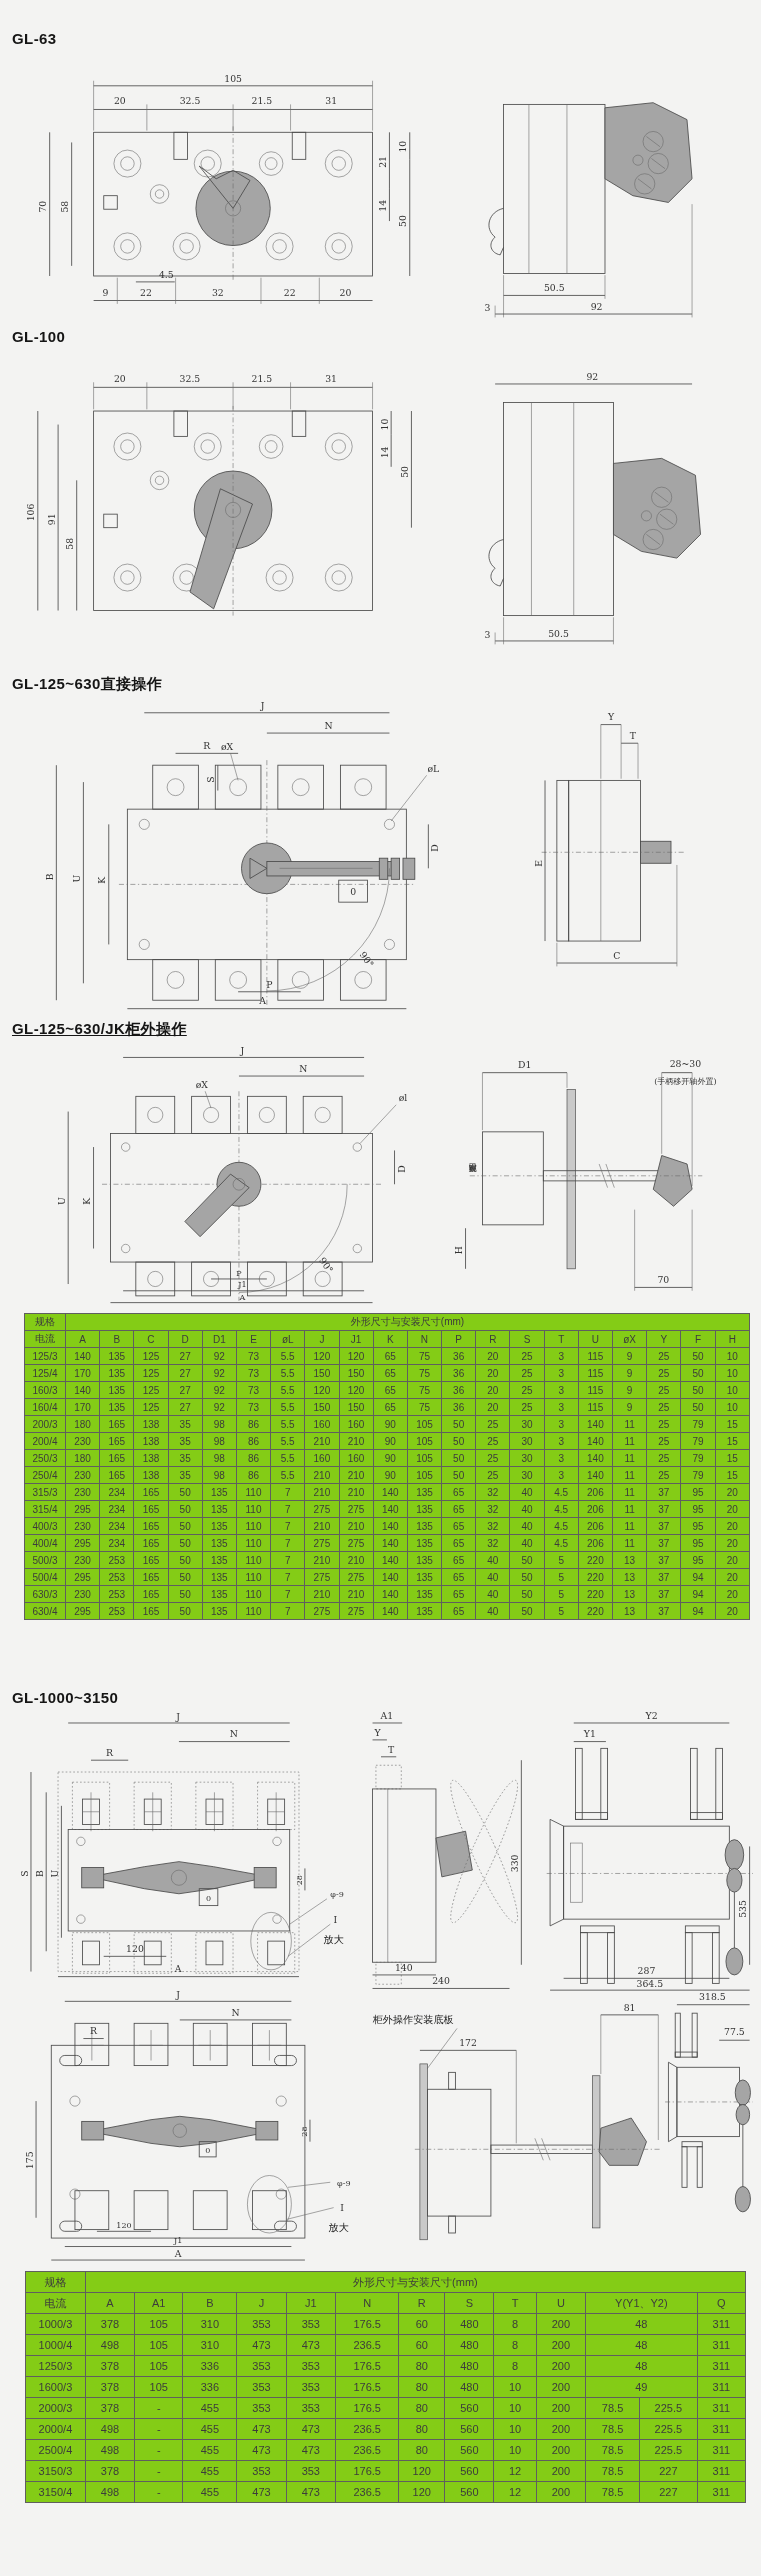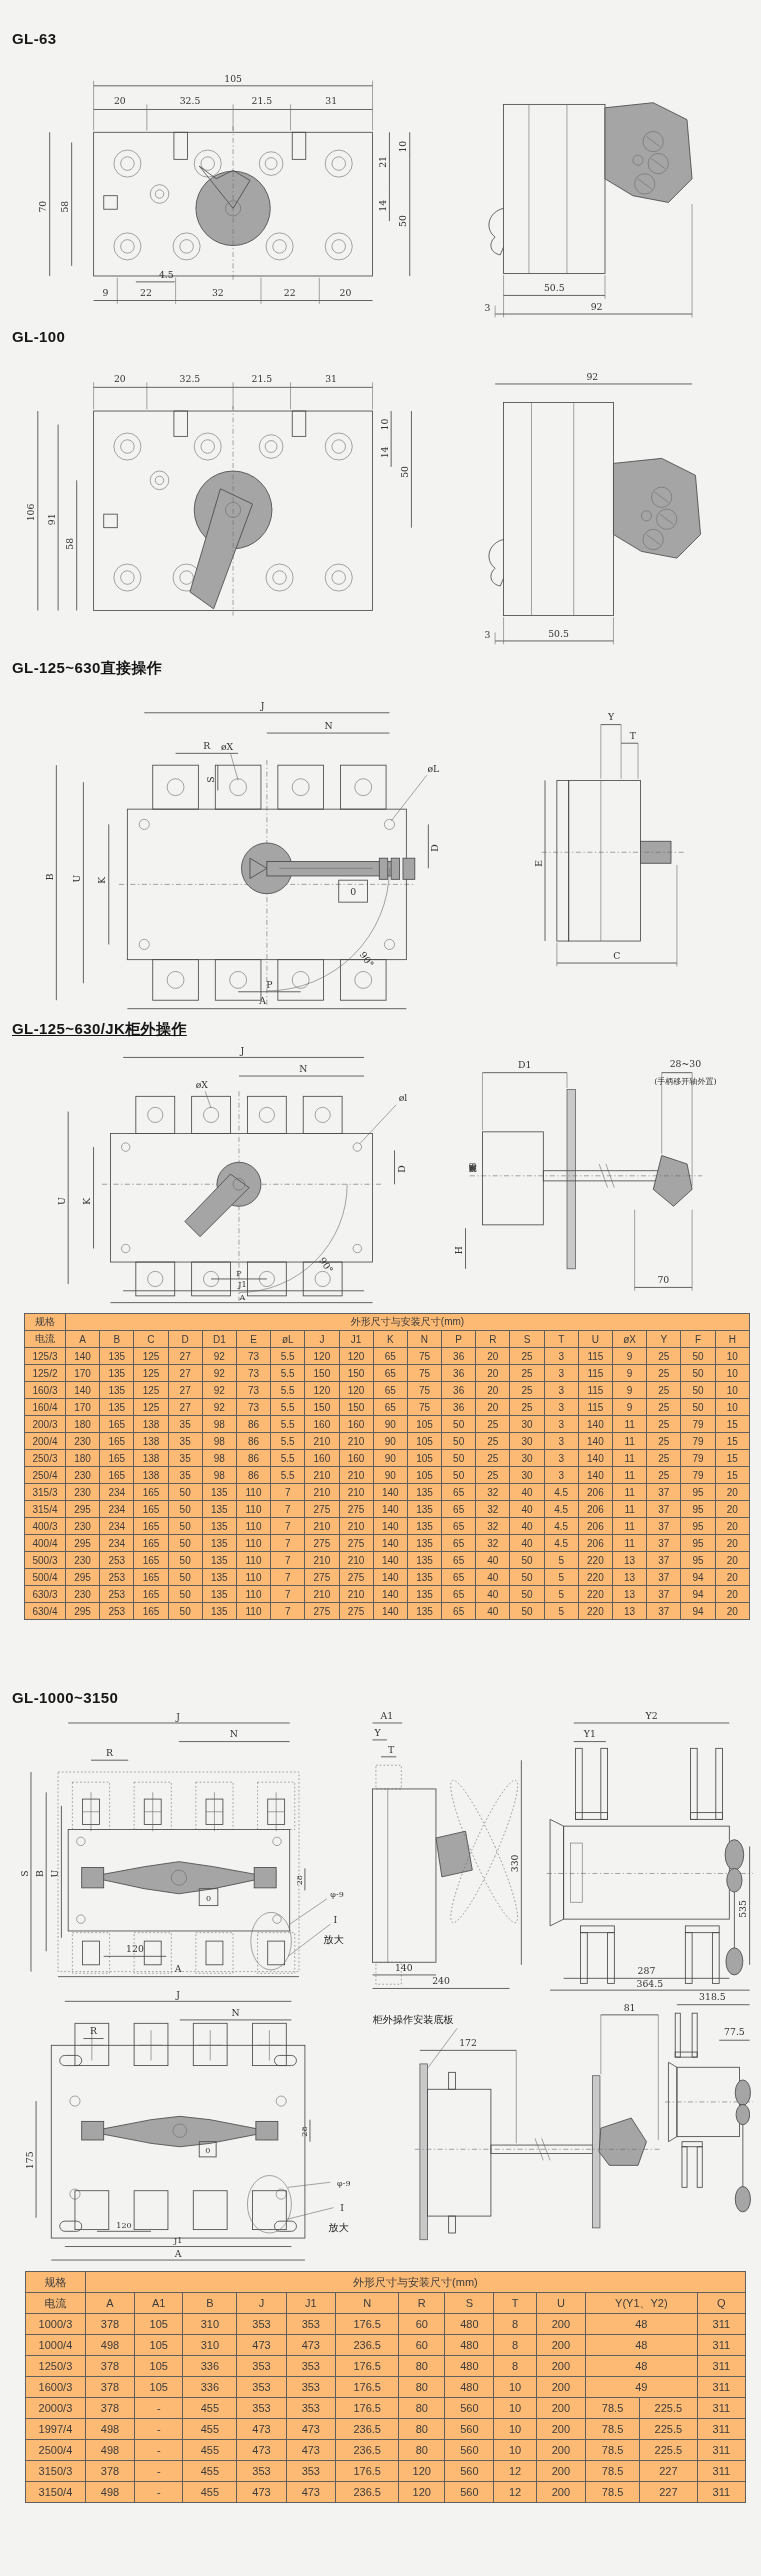--- a/index.html
+++ b/index.html
@@ -11,21 +11,21 @@
   .thin{stroke:#6a6a6a;stroke-width:.7;fill:none;}
   .dot{stroke:#6a6a6a;stroke-width:.7;fill:none;stroke-dasharray:2 2.5;}
   .dsh{stroke:#6a6a6a;stroke-width:.7;fill:none;stroke-dasharray:6 3 1.5 3;}
   .gry{fill:#a5a5a5;stroke:#4a4a4a;stroke-width:1;}
   .gry2{fill:#c9c9c9;stroke:#4a4a4a;stroke-width:.8;}
   .dim{font-family:"DejaVu Serif",serif;font-size:11px;fill:#333;text-anchor:middle;}
   .dimS{font-family:"DejaVu Serif",serif;font-size:9.5px;fill:#333;text-anchor:middle;}
   .cjk{font-family:"DejaVu Sans",sans-serif;font-size:12px;fill:#222;text-anchor:middle;}
   .vert{writing-mode:vertical-rl;}
   .twrap{position:absolute;}
-  table{border-collapse:collapse;table-layout:fixed;width:100%;background:#fdba74;}
+  table{border-collapse:collapse;table-layout:fixed;width:100%;background:#84cc16;}
   th,td{border:0.8px solid #5f5f5f;text-align:center;font-weight:normal;color:#3c3c3c;
         padding:0;white-space:nowrap;overflow:hidden;}
   #table1 th,#table1 td{height:16px;font-size:10px;}
   #table2 th,#table2 td{height:20px;font-size:11px;}
   .speccol{width:41px;}
 </style>
 </head>
 <body>
 
 <div id="page">
@@ -191,21 +191,21 @@
         <line class="thin" x1="754" y1="204" x2="770" y2="216"></line>
       <line class="ln" x1="575" y1="330" x2="715" y2="330"></line>
       <line class="thin" x1="575" y1="320" x2="575" y2="334"></line>
         <line class="thin" x1="585" y1="302" x2="585" y2="334"></line>
         <line class="thin" x1="715" y1="302" x2="715" y2="334"></line>
       <text class="dim" x="566" y="326">3</text>
       <text class="dim" x="650" y="325">50.5</text>
     </g>
   </svg>
 
-  <div class="sec-title" style="top:659px;">GL-125~630直接操作</div>
+  <div class="sec-title" style="top:675px;">GL-125~630直接操作</div>
   <svg style="top:699px;" width="744" height="315" viewBox="0 0 880 372">
     <g>
       <rect class="ln" x="170" y="78" width="54" height="52"></rect>
         <circle class="thin" cx="197" cy="104" r="10"></circle>
       <rect class="ln" x="244" y="78" width="54" height="52"></rect>
         <circle class="thin" cx="271" cy="104" r="10"></circle>
       <rect class="ln" x="318" y="78" width="54" height="52"></rect>
         <circle class="thin" cx="345" cy="104" r="10"></circle>
       <rect class="ln" x="392" y="78" width="54" height="52"></rect>
         <circle class="thin" cx="419" cy="104" r="10"></circle>
@@ -414,21 +414,21 @@
             <td>20</td>
             <td>25</td>
             <td>3</td>
             <td>115</td>
             <td>9</td>
             <td>25</td>
             <td>50</td>
             <td>10</td>
           </tr>
           <tr>
-            <td>125/2</td>
+            <td>125/4</td>
             <td>170</td>
             <td>135</td>
             <td>125</td>
             <td>27</td>
             <td>92</td>
             <td>73</td>
             <td>5.5</td>
             <td>150</td>
             <td>150</td>
             <td>65</td>
@@ -1097,21 +1097,21 @@
             <td>176.5</td>
             <td>80</td>
             <td>560</td>
             <td>10</td>
             <td>200</td>
             <td>78.5</td>
             <td>225.5</td>
             <td>311</td>
           </tr>
           <tr>
-            <td>1997/4</td>
+            <td>2000/4</td>
             <td>498</td>
             <td>-</td>
             <td>455</td>
             <td>473</td>
             <td>473</td>
             <td>236.5</td>
             <td>80</td>
             <td>560</td>
             <td>10</td>
             <td>200</td>

